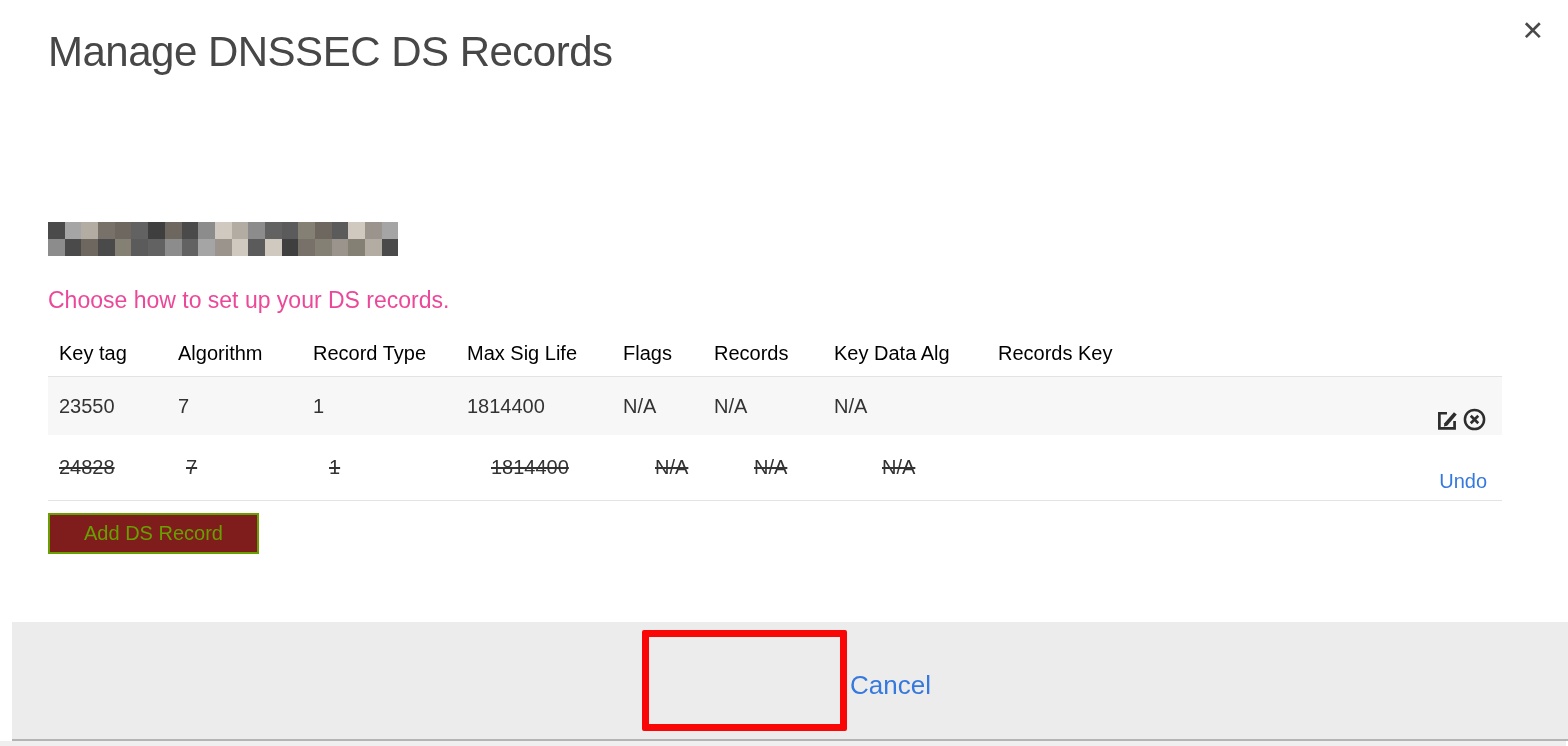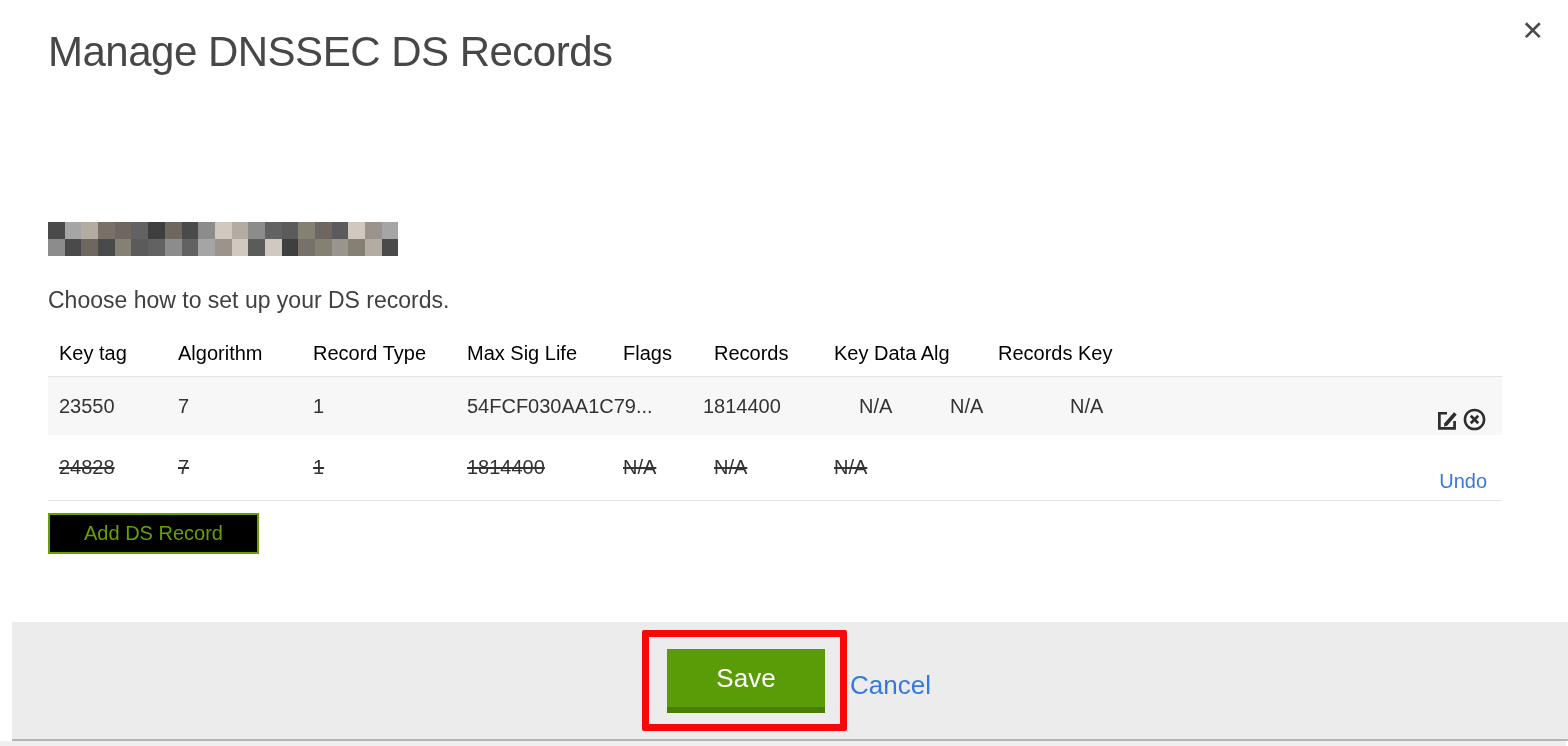--- a/index.html
+++ b/index.html
@@ -22,49 +22,49 @@
   }
 
   .redacted {
     position:absolute; left:36px; top:222px;
     display:grid; grid-template-columns:repeat(21,16.7px); grid-auto-rows:17px;
   }
   .redacted span { display:block; }
 
   .instruction {
     position:absolute; left:36px; top:287px;
-    font-size:23px; color:#404040;
+    font-size:23px; color:#ec4899;
   }
 
   .table { position:absolute; left:36px; top:330px; width:1454px; font-size:20px; color:#333; }
   .trow { display:flex; align-items:center; }
   .thead { height:47px; color:#000000; border-bottom:1px solid #e3e3e3; }
   .r1 { height:58px; background:#f7f7f7; }
-  .r2 { height:66px; background:#ffffff; border-bottom:1px solid #e3e3e3; }
+  .r2 { height:66px; background:#ffffff; border-bottom:1px solid #e3e3e3;gap:8px; }
   .c1 { width:130px; padding-left:11px; }
   .c2 { width:135px; }
   .c3 { width:154px; }
   .c4 { width:236px; }
   .c5 { width:156px; }
   .c6 { width:91px; }
   .c7 { width:120px; }
   .c8 { width:164px; }
   .c9 { width:120px; }
   .cA { flex:1; display:flex; justify-content:flex-end; align-items:center; padding-right:15px;margin-top:27px; }
   .deleted .cell { text-decoration:line-through; }
 
   .icon-btn { width:25px; height:25px; cursor:pointer; display:inline-block; }
   .icon-btn + .icon-btn { margin-left:2px; }
   .icon-btn svg { width:100%; height:100%; }
 
   .undo-link { font-size:20px; color:#3579de; cursor:pointer; text-decoration:none; }
 
   .add-btn {
     position:absolute; left:36px; top:513px; width:211px; height:41px;
-    background:#000000; border:2px solid #67a000; color:#67a000;
+    background:#7f1d1d; border:2px solid #67a000; color:#67a000;
     font-size:20px; font-family:inherit; cursor:pointer;
   }
 
   .footer { position:absolute; left:0; top:622px; width:1565px; height:117px; background:#ececec; }
   .annotation-rect {
     position:absolute; left:630px; top:8px; width:205px; height:101px;
     border:7px solid #f90606; border-radius:2px; pointer-events:none;
   }
   .save-btn {
     position:absolute; left:655px; top:27px; width:158px; height:64px;
@@ -141,21 +141,20 @@
       <div class="c7">Records</div>
       <div class="c8">Key Data Alg</div>
       <div class="c9">Records Key</div>
       <div class="cA"></div>
     </div>
 
     <div class="trow r1">
       <div class="c1 cell">23550</div>
       <div class="c2 cell">7</div>
       <div class="c3 cell">1</div>
-      <div class="c4 cell">54FCF030AA1C79...</div>
       <div class="c5 cell">1814400</div>
       <div class="c6 cell">N/A</div>
       <div class="c7 cell">N/A</div>
       <div class="c8 cell">N/A</div>
       <div class="c9 cell"></div>
       <div class="cA">
         <span class="icon-btn">
           <svg viewBox="0 0 24 24" fill="none" stroke="#2d2d2d">
             <path d="M18.8 13.5 V20.6 H4.2 V6 H11.5" stroke-width="2.6"></path>
             <path d="M9.0 15.6 L18.2 5.0 L20.9 7.3 L11.7 17.9 L8.6 18.6 Z" fill="#2d2d2d" stroke="none"></path>
@@ -181,19 +180,18 @@
       <div class="c9 cell"></div>
       <div class="cA">
         <a class="undo-link">Undo</a>
       </div>
     </div>
   </div>
 
   <button class="add-btn">Add DS Record</button>
 
   <div class="footer">
-    <button class="save-btn">Save</button>
     <div class="annotation-rect"></div>
     <a class="cancel-link">Cancel</a>
   </div>
 
 </div>
 <div class="below-strip"></div>
 
 </body></html>

